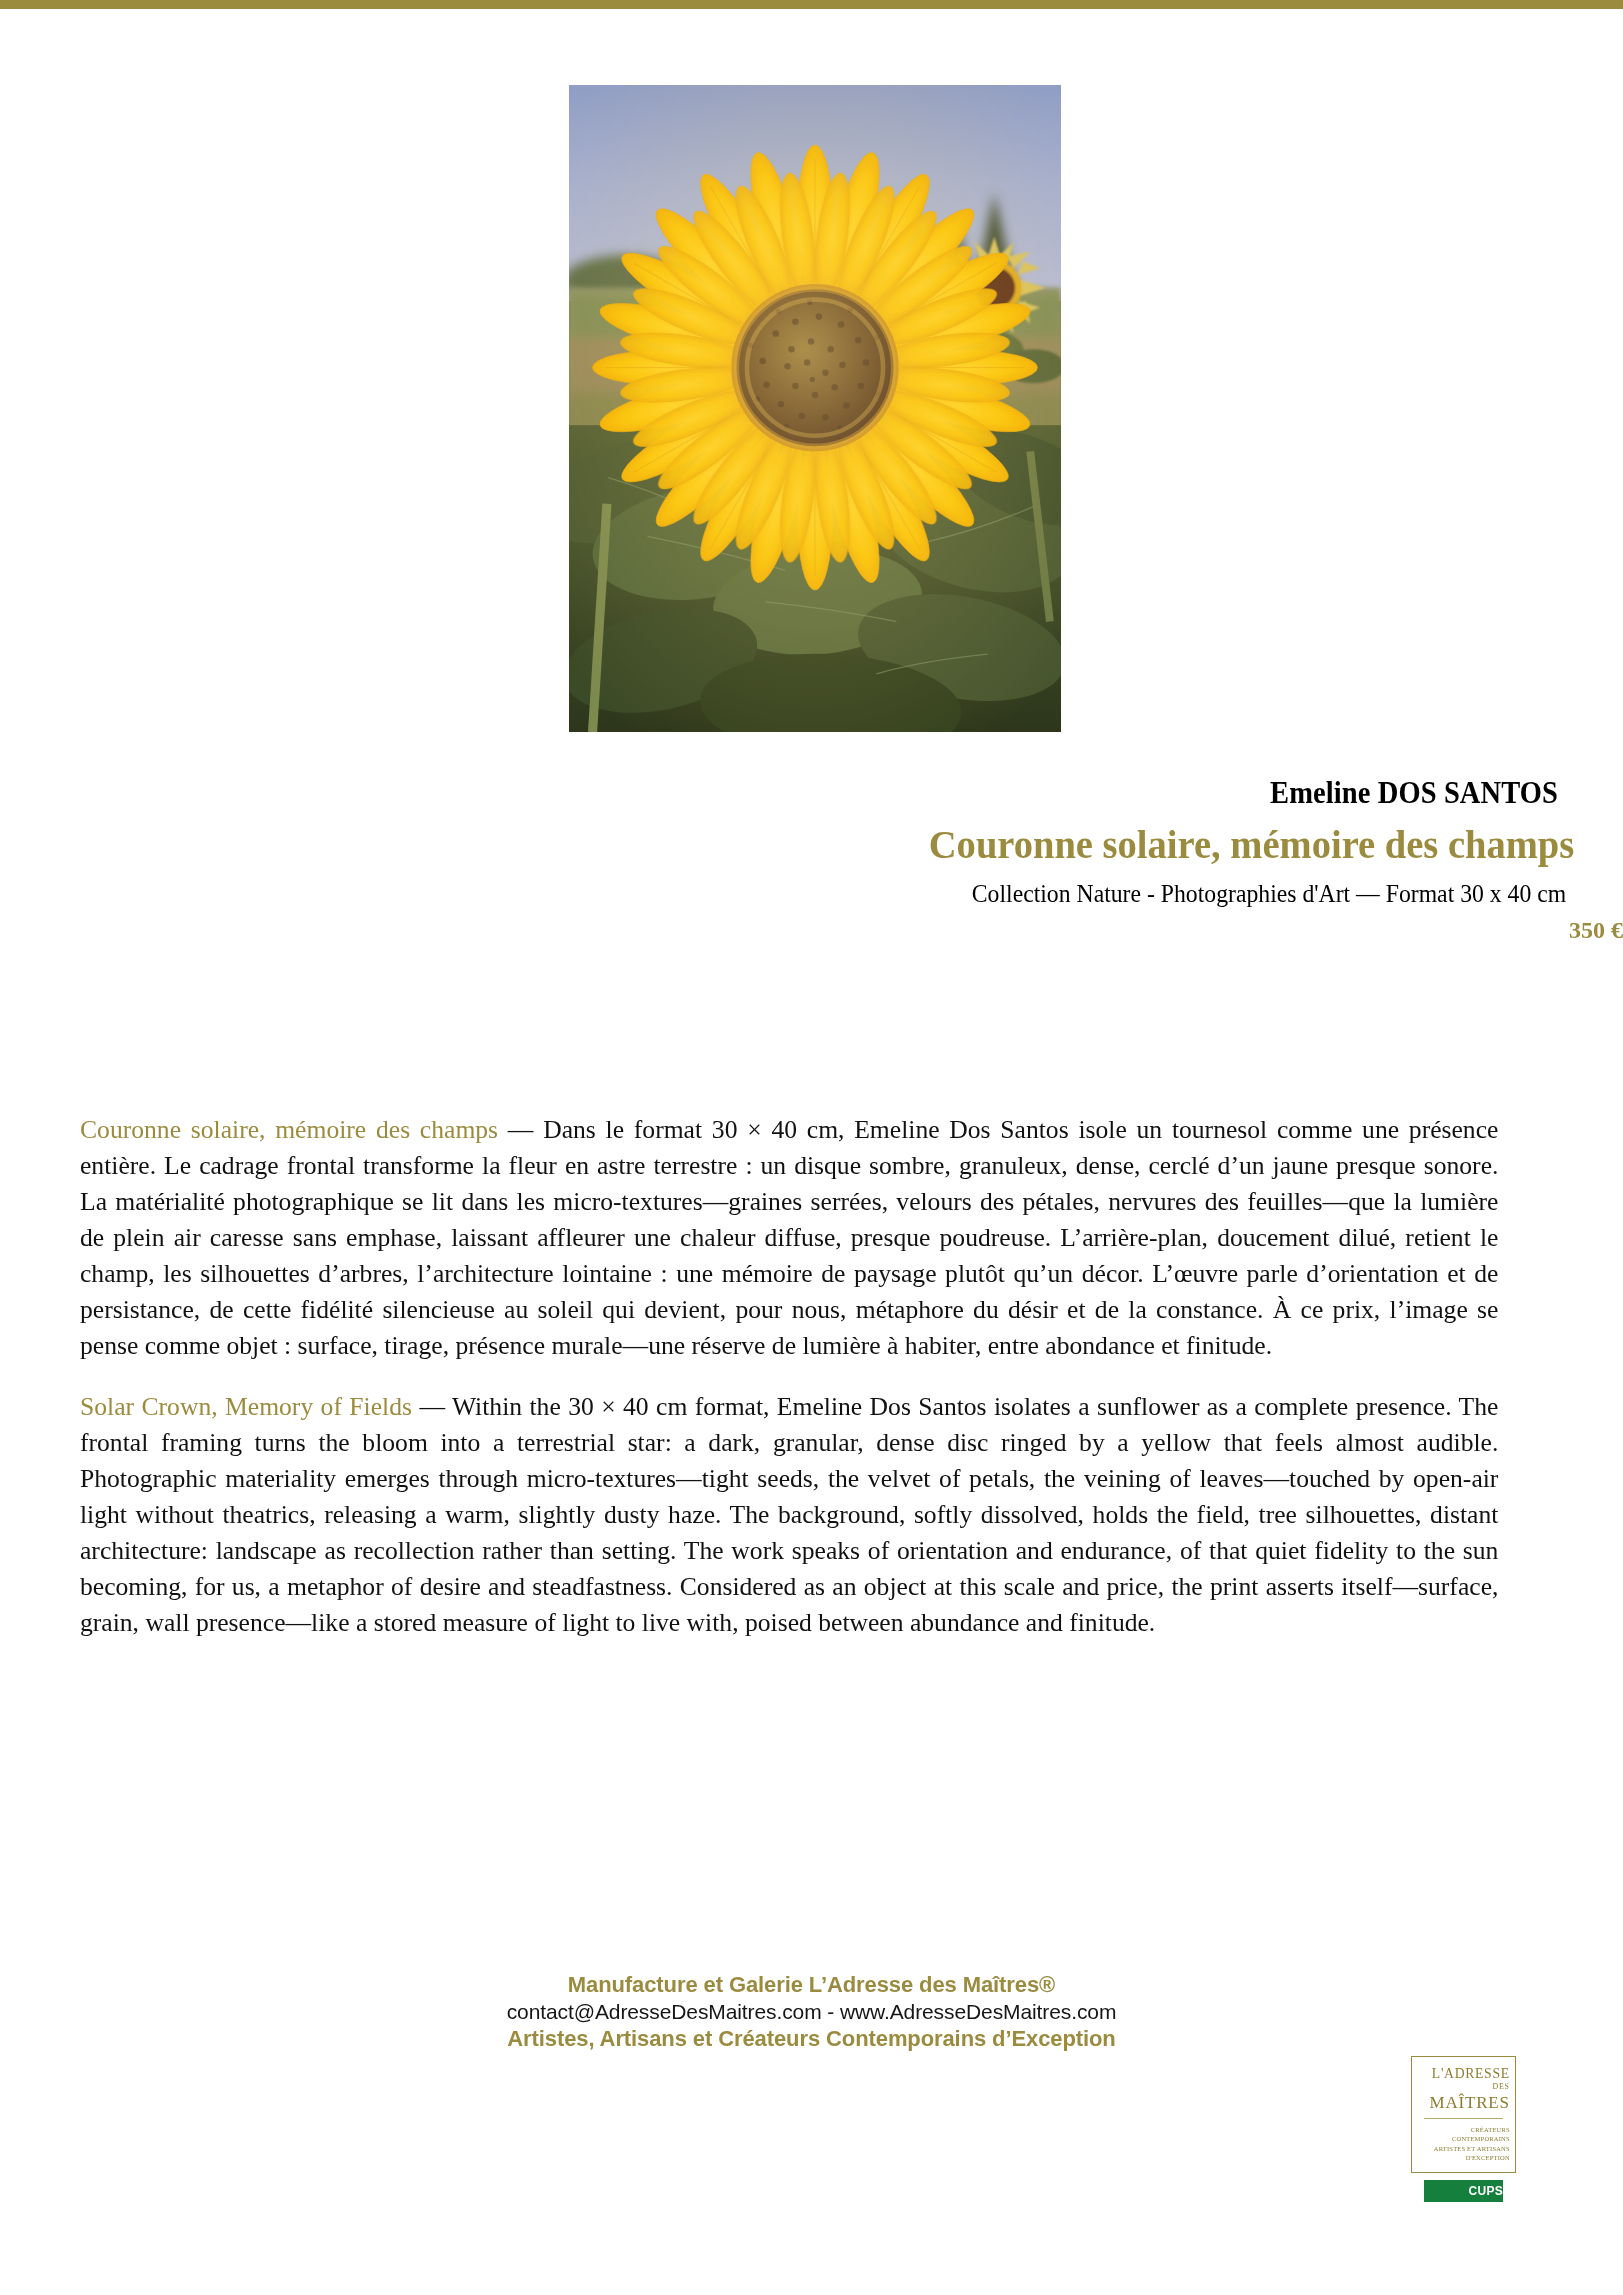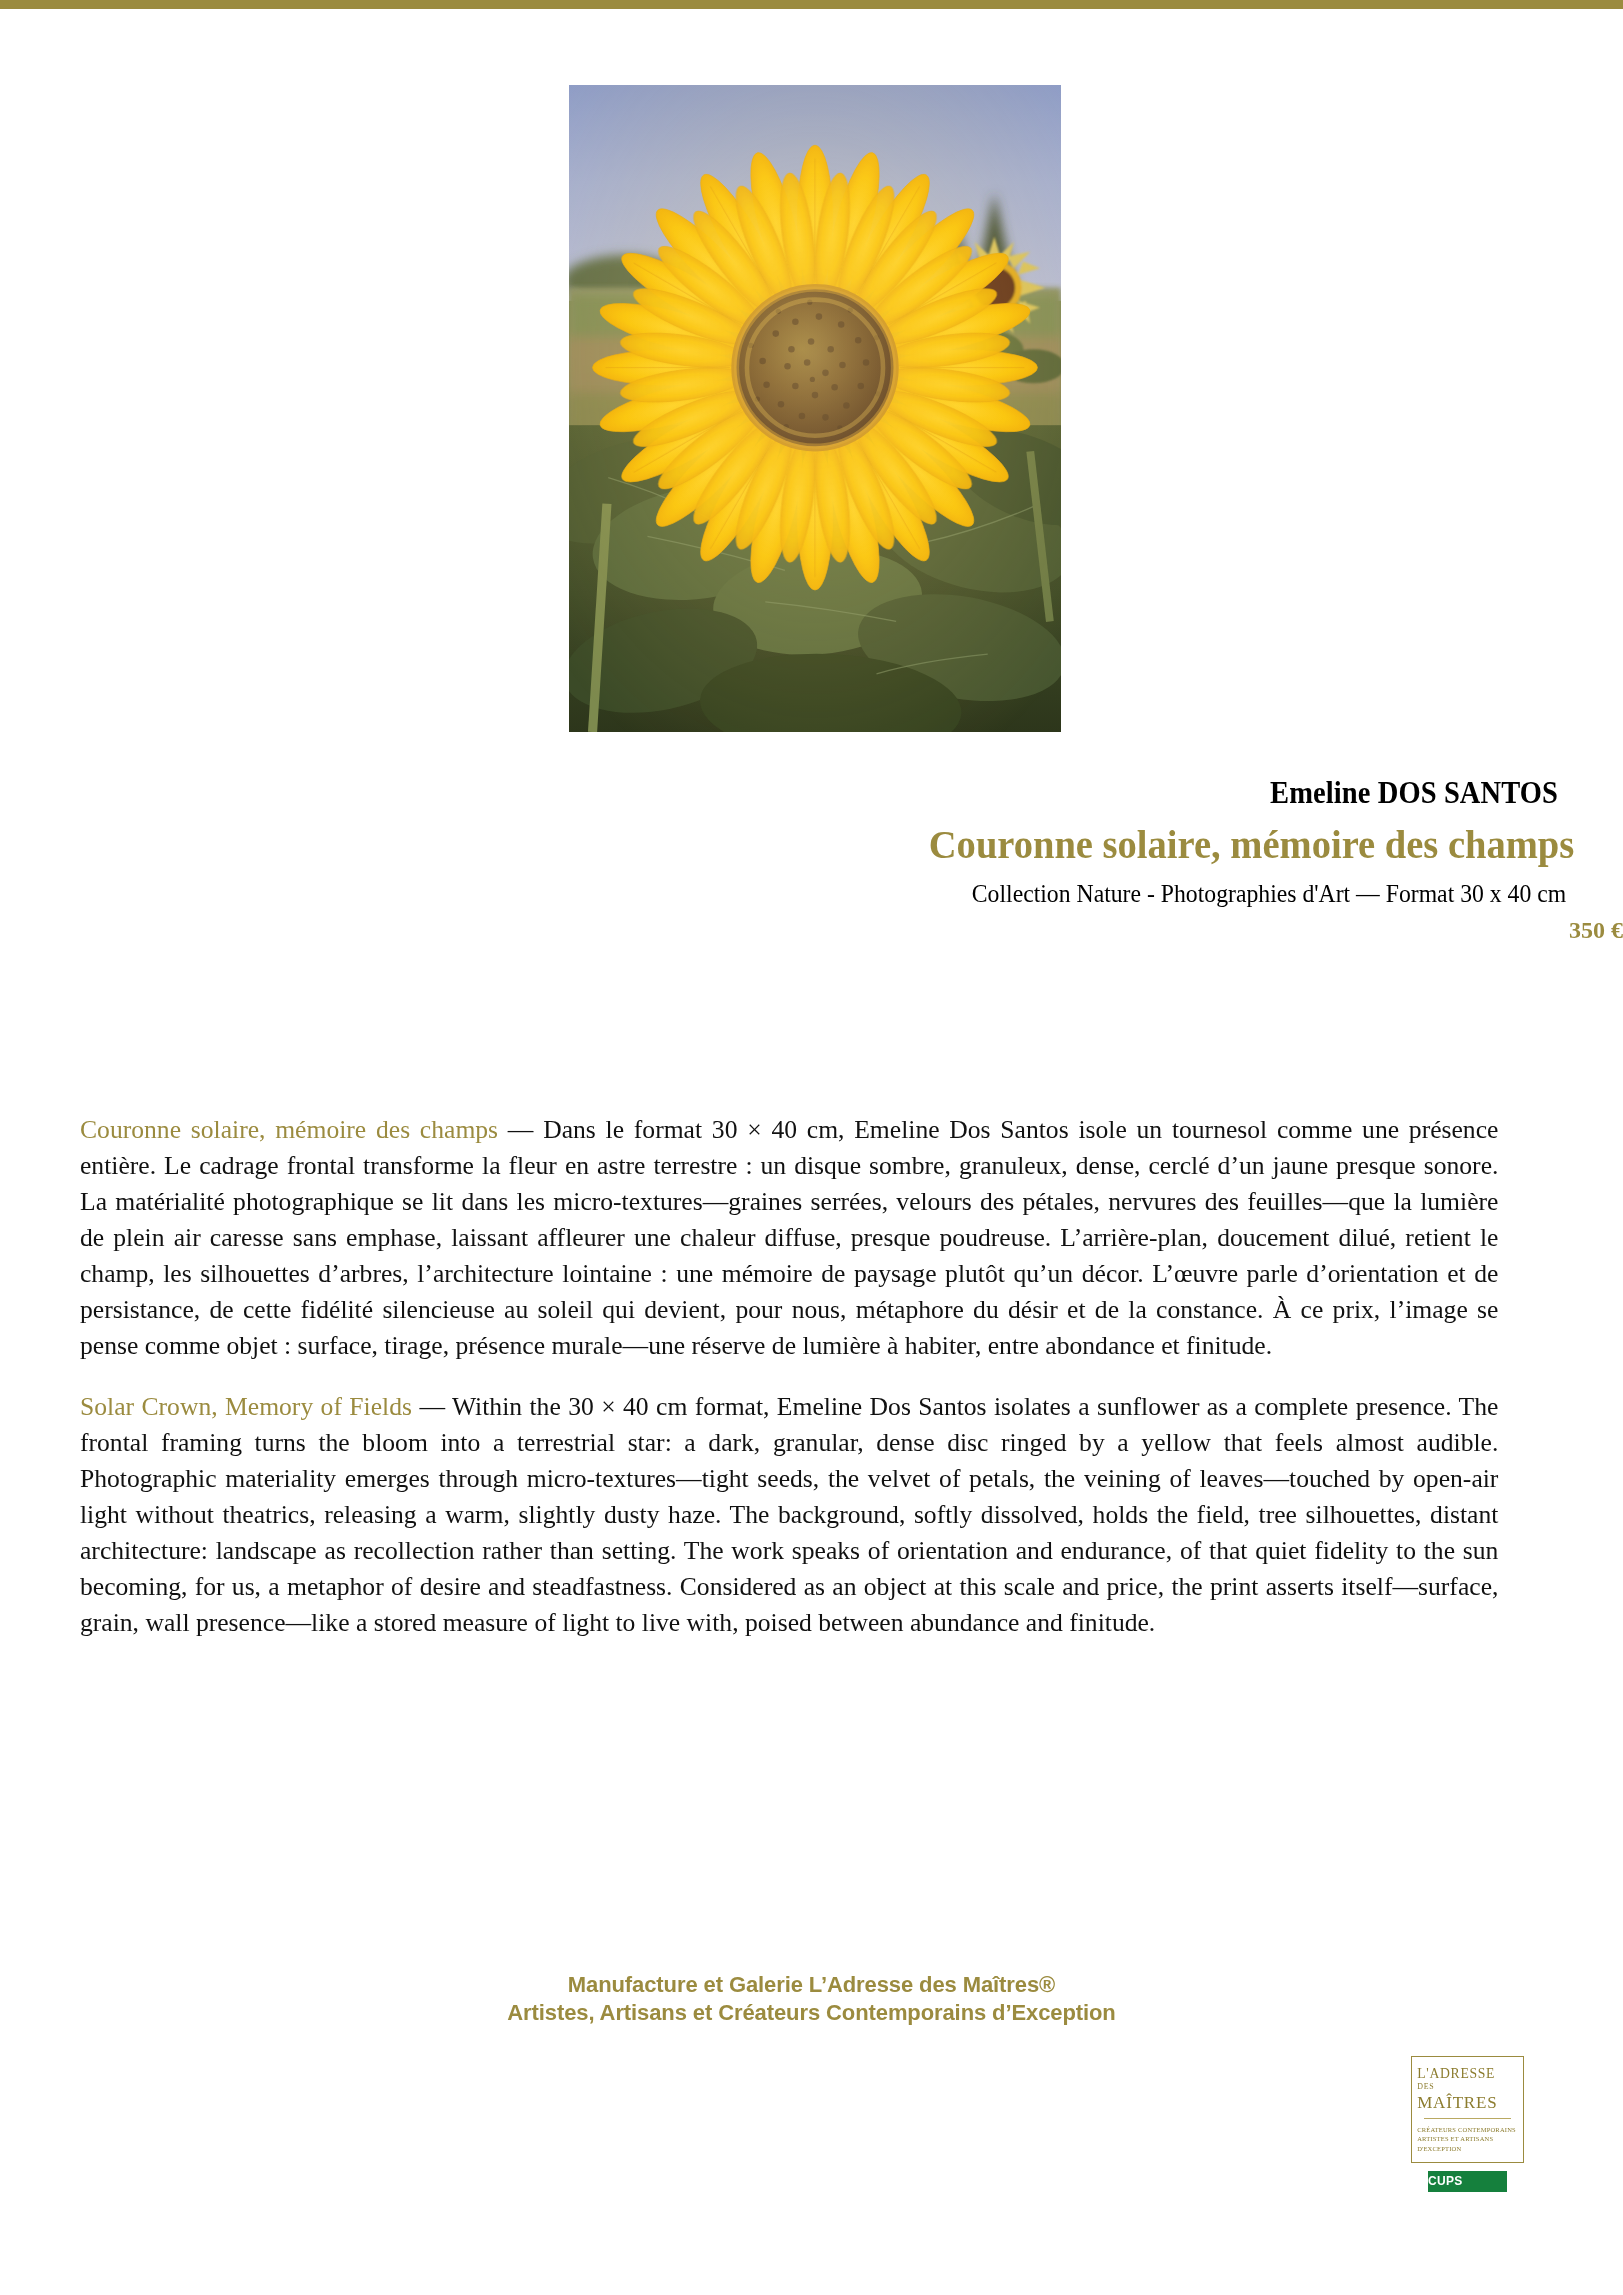--- a/index.html
+++ b/index.html
@@ -126,22 +126,22 @@
     font-size: 21px;
     color: #161616;
     letter-spacing: -0.1px;
   }
 
   
   .logo-wrap {
     position: absolute;
     left: 1411px;
     top: 2056px;
-    width: 113px;
-    text-align: left;
+    width: 105px;
+    text-align: right;
   }
   .logo-box {
     border: 0.7px solid #9b8b3f;
     padding: 9.2px 5.2px 9.2px 5.2px;
     background: #ffffff;
   }
   .logo-l1 {
     font-family: "Liberation Serif", serif;
     font-size: 13.7px;
     letter-spacing: 0.7px;
@@ -444,20 +444,21 @@
   <div class="work-price">350 €</div>
 </div>
 
 <div class="body-copy">
   <p class="para"><span class="lead">Couronne solaire, mémoire des champs</span><span> — Dans le format 30 × 40 cm, Emeline Dos Santos isole un tournesol comme une présence entière. Le cadrage frontal transforme la fleur en astre terrestre : un disque sombre, granuleux, dense, cerclé d’un jaune presque sonore. La matérialité photographique se lit dans les micro-textures—graines serrées, velours des pétales, nervures des feuilles—que la lumière de plein air caresse sans emphase, laissant affleurer une chaleur diffuse, presque poudreuse. L’arrière-plan, doucement dilué, retient le champ, les silhouettes d’arbres, l’architecture lointaine : une mémoire de paysage plutôt qu’un décor. L’œuvre parle d’orientation et de persistance, de cette fidélité silencieuse au soleil qui devient, pour nous, métaphore du désir et de la constance. À ce prix, l’image se pense comme objet : surface, tirage, présence murale—une réserve de lumière à habiter, entre abondance et finitude.</span></p>
   <p class="para"><span class="lead">Solar Crown, Memory of Fields</span><span> — Within the 30 × 40 cm format, Emeline Dos Santos isolates a sunflower as a complete presence. The frontal framing turns the bloom into a terrestrial star: a dark, granular, dense disc ringed by a yellow that feels almost audible. Photographic materiality emerges through micro-textures—tight seeds, the velvet of petals, the veining of leaves—touched by open-air light without theatrics, releasing a warm, slightly dusty haze. The background, softly dissolved, holds the field, tree silhouettes, distant architecture: landscape as recollection rather than setting. The work speaks of orientation and endurance, of that quiet fidelity to the sun becoming, for us, a metaphor of desire and steadfastness. Considered as an object at this scale and price, the print asserts itself—surface, grain, wall presence—like a stored measure of light to live with, poised between abundance and finitude.</span></p>
 </div>
 
 <div class="footer">
   <p class="footer-line footer-strong">Manufacture et Galerie L’Adresse des Maîtres®</p>
+  <p class="footer-line footer-plain">contact@AdresseDesMaitres.com - www.AdresseDesMaitres.com</p>
   <p class="footer-line footer-strong">Artistes, Artisans et Créateurs Contemporains d’Exception</p>
 </div>
 
 <div class="logo-wrap">
   <div class="logo-box">
     <div class="logo-l1">L'ADRESSE</div>
     <div class="logo-l2">DES</div>
     <div class="logo-l3">MAÎTRES</div>
     <hr class="logo-rule">
     <div class="logo-sub">CRÉATEURS CONTEMPORAINS</div>

